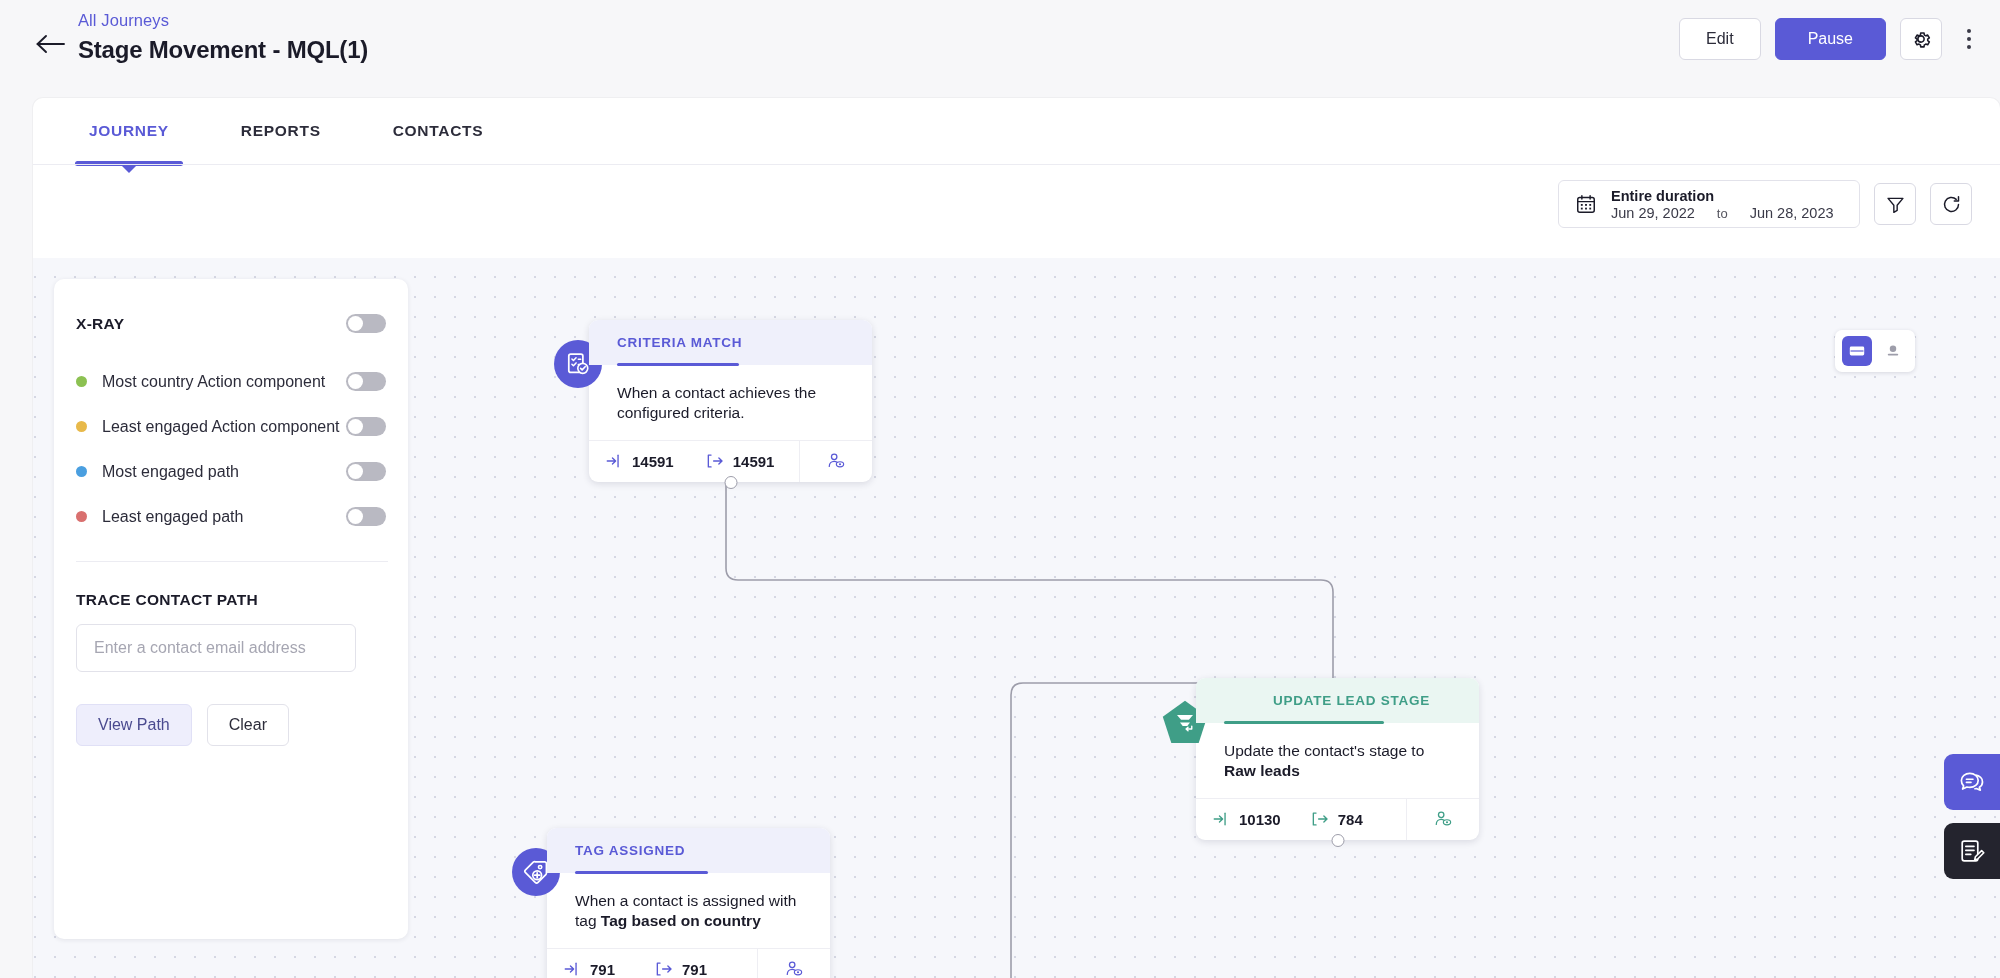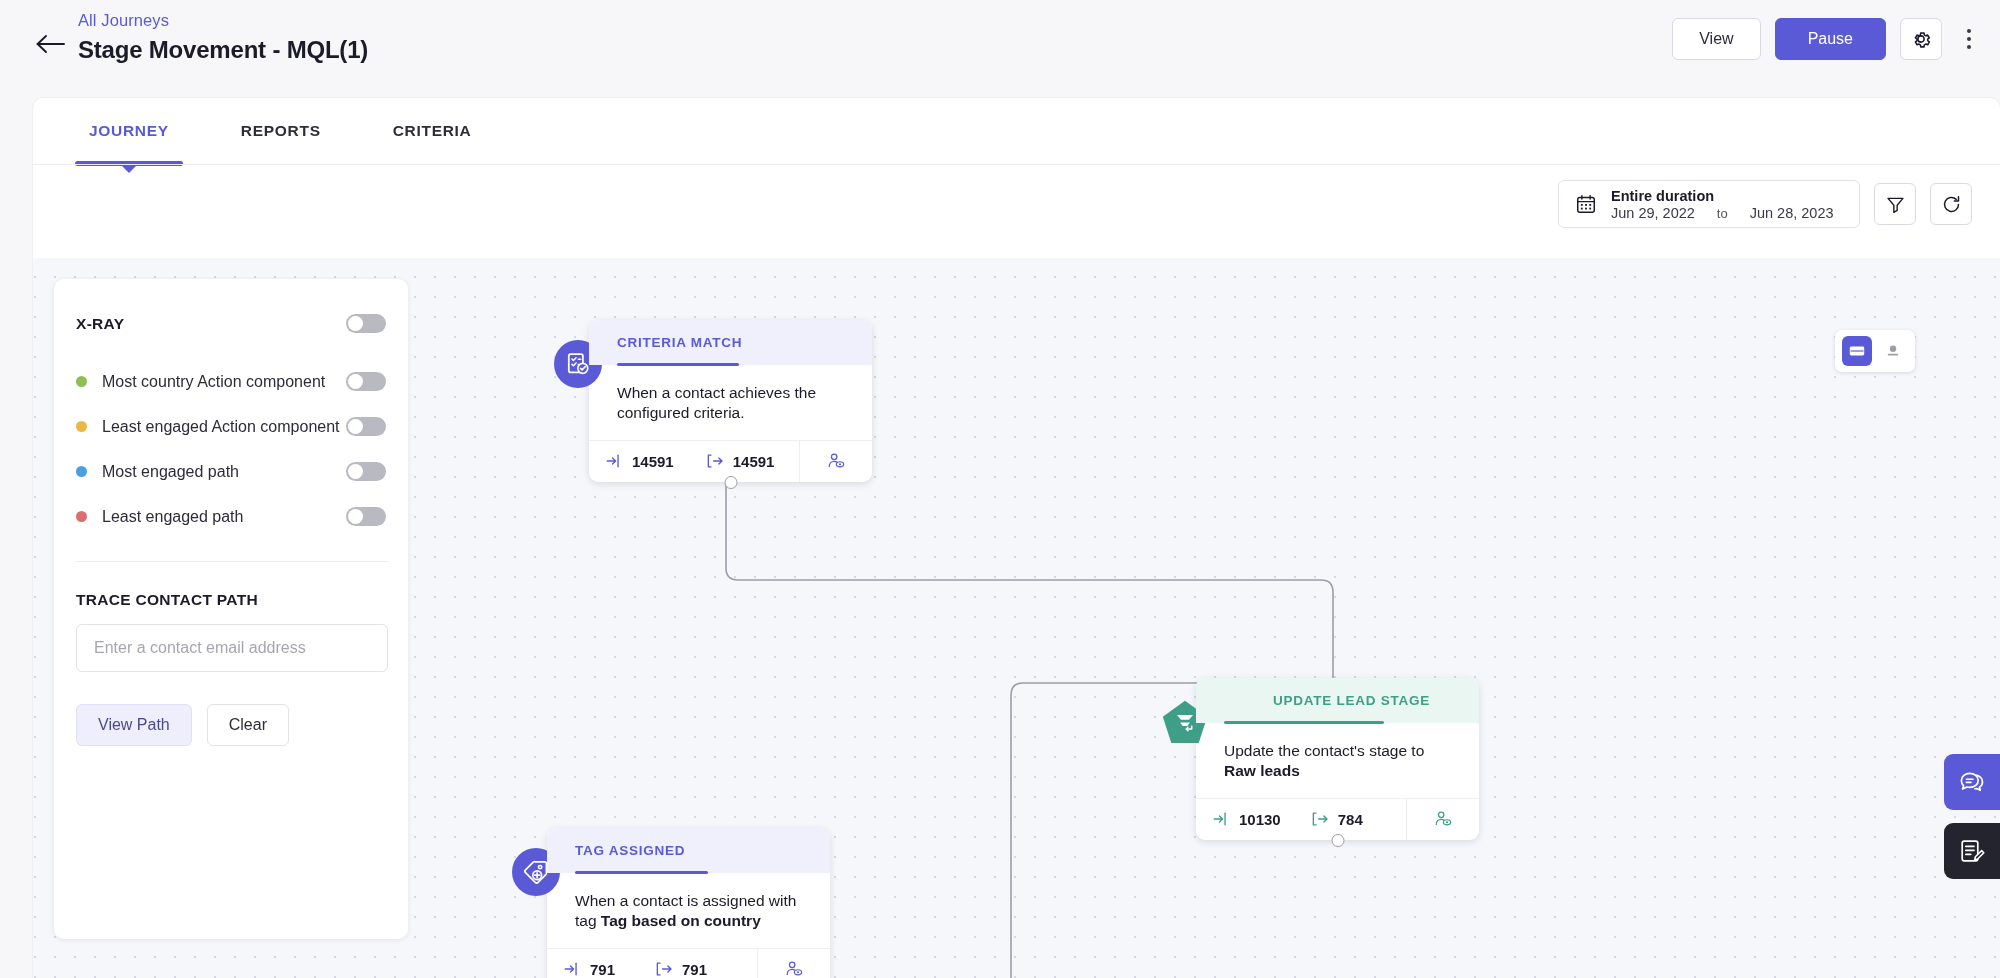--- a/index.html
+++ b/index.html
@@ -104,21 +104,21 @@
   .toggle {
     width: 40px; height: 19px; border-radius: 11px; background: #b9b9c2; position: relative; cursor: pointer; flex: none;
   }
   .toggle::after {
     content: ""; position: absolute; left: 2px; top: 2px; width: 15px; height: 15px;
     border-radius: 50%; background: #fff;
   }
   .divider { position: absolute; left: 22px; top: 282px; width: 312px; height: 1px; background: #ececf2; }
   .trace-head { position: absolute; left: 22px; top: 312px; }
   .email-input {
-    position: absolute; left: 22px; top: 345px; width: 312px; height: 48px;
+    position: absolute; left: 22px; top: 345px; width: 280px; height: 48px;
     border: 1px solid #e2e2ea; border-radius: 6px; padding: 0 17px;
     font-size: 16px; color: #2c2c3a; background: #fff; outline: none;
     font-family: "Liberation Sans", sans-serif;
   }
   .email-input::placeholder { color: #a6a6b2; }
   .trace-btns { position: absolute; left: 22px; top: 425px; display: flex; gap: 15px; }
   .btn-soft {
     height: 42px; padding: 0 21px; border-radius: 6px; background: #eeeefc;
     border: 1px solid #e0e0f6; color: #4a4a8f; font-size: 16px; cursor: pointer;
     display: flex; align-items: center; font-family: "Liberation Sans", sans-serif;
@@ -192,21 +192,21 @@
       <svg width="30" height="22" viewBox="0 0 30 22">
         <path d="M1.5 11 H28" stroke="#1b1b29" stroke-width="1.9" fill="none" stroke-linecap="round"></path>
         <path d="M10 3 L1.6 11 L10 19" stroke="#1b1b29" stroke-width="1.9" fill="none" stroke-linecap="round" stroke-linejoin="round"></path>
       </svg>
     </div>
 
     <div class="crumb">All Journeys</div>
     <div class="page-title">Stage Movement - MQL(1)</div>
 
     <div class="topbtns">
-      <button class="btn">View</button>
+      <button class="btn">Edit</button>
       <button class="btn primary">Pause</button>
       <div class="icon-btn">
         <svg width="22" height="22" viewBox="0 0 24 24">
           <path d="M12 15.4a3.4 3.4 0 1 0 0-6.8 3.4 3.4 0 0 0 0 6.8z" fill="none" stroke="#1b1b29" stroke-width="1.7"></path>
           <path d="M19.3 13.9c.1-.6.1-1.2 0-1.8l1.8-1.3-1.8-3.1-2.1.8c-.5-.4-1-.7-1.6-.9L15.3 5.4h-3.6L11.4 7.6c-.6.2-1.1.5-1.6.9l-2.1-.8-1.8 3.1 1.8 1.3c-.1.6-.1 1.2 0 1.8l-1.8 1.3 1.8 3.1 2.1-.8c.5.4 1 .7 1.6.9l.3 2.2h3.6l.3-2.2c.6-.2 1.1-.5 1.6-.9l2.1.8 1.8-3.1-1.8-1.3z" fill="none" stroke="#1b1b29" stroke-width="1.7" stroke-linejoin="round"></path>
         </svg>
       </div>
       <div class="kebab">
         <i></i>
           <i></i>
@@ -220,21 +220,21 @@
     <div class="tabs">
       <div class="tab active">
         <span>JOURNEY</span>
         <span class="tab-underline"></span>
       </div>
       <div class="tab">
         <span>REPORTS</span>
 
       </div>
       <div class="tab">
-        <span>CRITERIA</span>
+        <span>CONTACTS</span>
 
       </div>
     </div>
     <div class="tabs-rule"></div>
 
     <div class="toolbar">
       <div class="daterange">
         <svg width="22" height="22" viewBox="0 0 24 24">
           <rect x="3" y="5" width="18" height="16" rx="2.2" fill="none" stroke="#1b1b29" stroke-width="1.6"></rect>
           <path d="M3 9.4h18" stroke="#1b1b29" stroke-width="1.6"></path>

